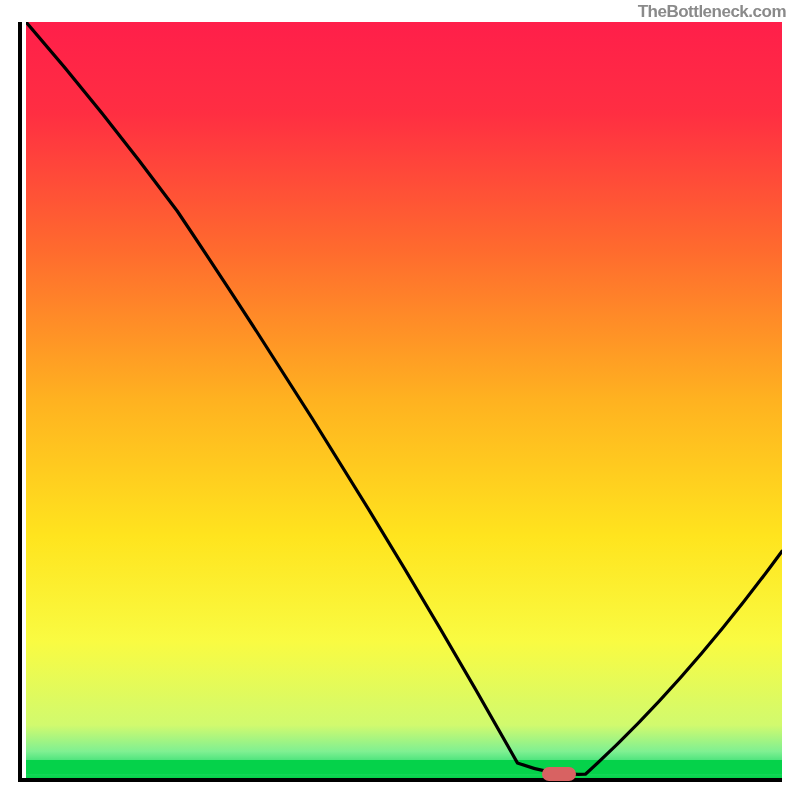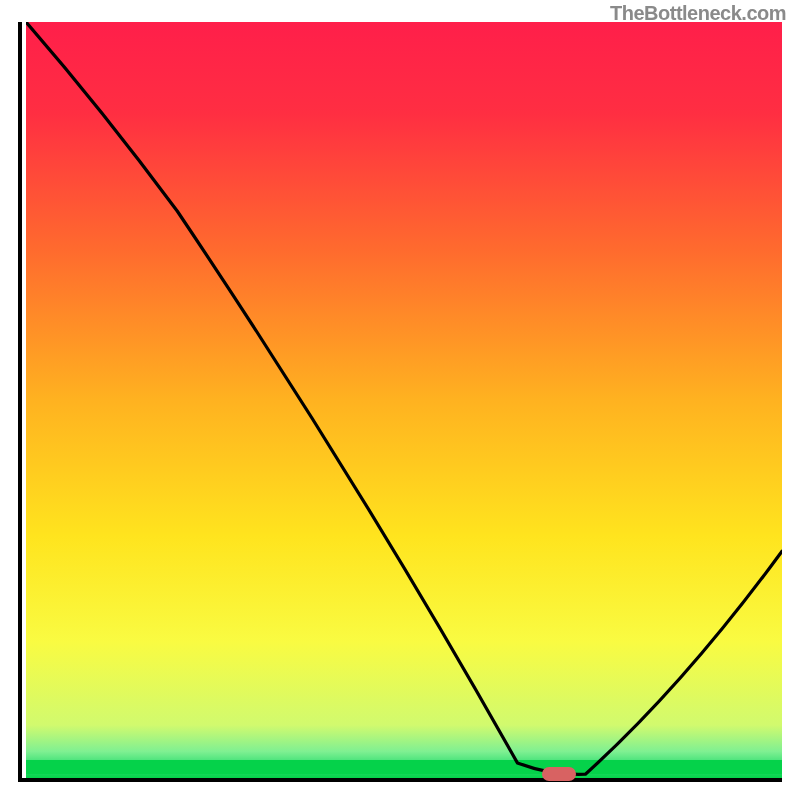--- a/index.html
+++ b/index.html
@@ -13,21 +13,21 @@
   }
   .chart-container {
     position: relative;
     width: 800px;
     height: 800px;
   }
   .watermark {
     position: absolute;
     top: 2px;
     right: 14px;
-    font-size: 20px;
+    font-size: 17px;
     font-weight: bold;
     color: #8a8a8a;
     letter-spacing: -0.5px;
     z-index: 20;
   }
   .plot-area {
     position: absolute;
     left: 18px;
     top: 22px;
     width: 764px;

